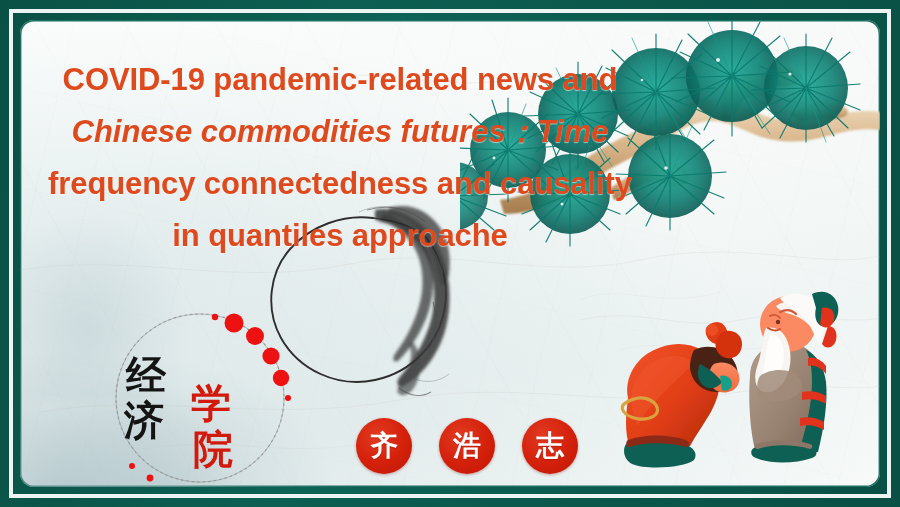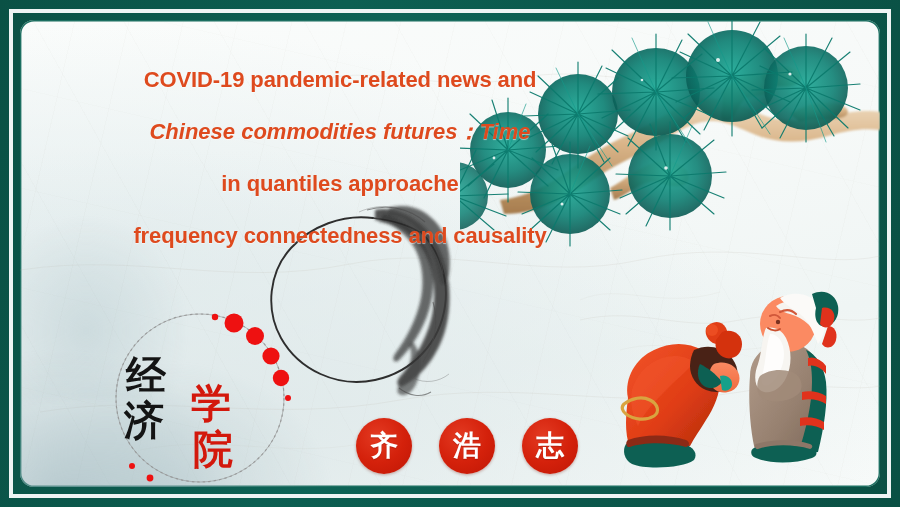--- a/index.html
+++ b/index.html
@@ -62,21 +62,21 @@
     background:radial-gradient(65% 70% at 30% 70%, rgba(171,193,199,.38) 0%, rgba(171,193,199,0) 72%);
     filter:blur(3px);
   }
 
   
   .title{
     position:absolute;left:0;top:34px;width:640px;
     text-align:center;
     color:#de4a1e;
     font-weight:bold;
-    font-size:22px;
+    font-size:31px;
     line-height:52px;
     letter-spacing:-0.1px;
     text-shadow:0 1px 1px rgba(255,255,255,.55);
     z-index:40;
   }
   .title .ln{display:block;white-space:nowrap;}
   .title .ln2{letter-spacing:0px;font-style:italic;}
 
   
   .enso{position:absolute;left:243px;top:172px;width:212px;height:212px;z-index:22;}
@@ -405,18 +405,18 @@
         <path d="M170,176 C186,170 210,170 228,176 C234,178 234,184 228,186
                  C210,192 186,192 172,186 C166,184 166,178 170,176 Z" fill="#0d6152"></path>
         <path d="M172,172 C188,167 210,167 226,172 C229,173 229,176 226,177
                  C210,172 188,172 174,177 C171,178 170,173 172,172 Z" fill="#8d7768"></path>
       </g>
     </svg>
 
     <div class="title">
       <span class="ln">COVID-19 pandemic-related news and</span>
       <span class="ln ln2">Chinese commodities futures：Time</span>
+      <span class="ln">frequency connectedness and causality</span>
       <span class="ln">in quantiles approache</span>
-      <span class="ln">frequency connectedness and causality</span>
     </div>
 
   </div>
 </div>
 
 </body></html>

